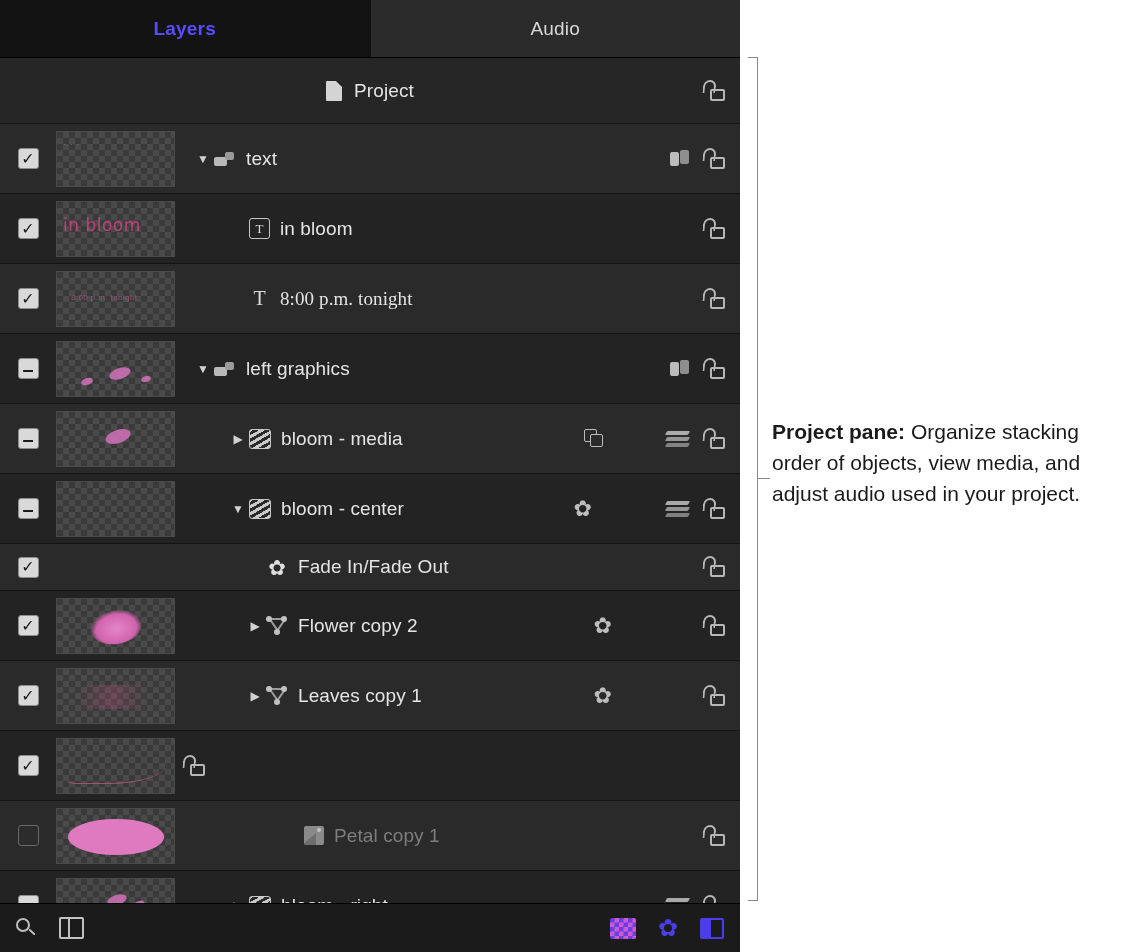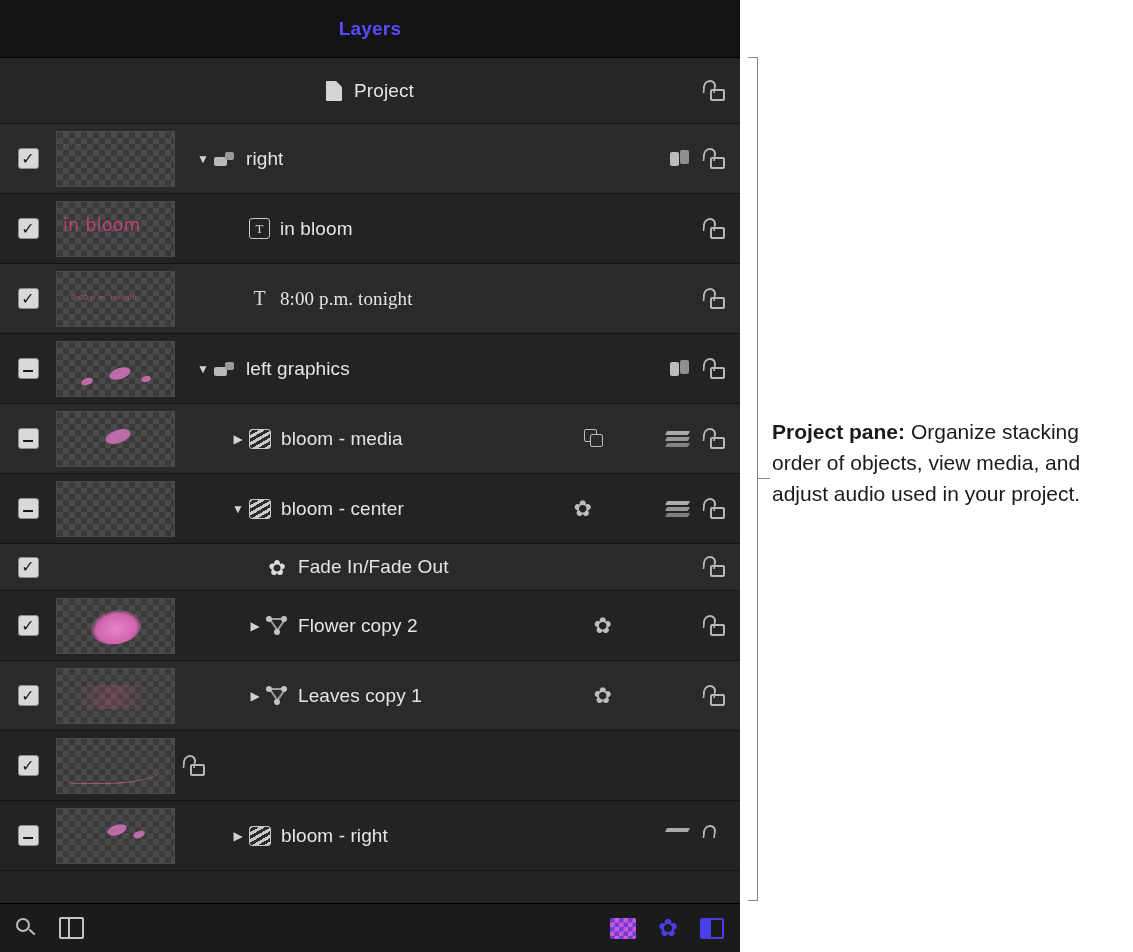--- a/index.html
+++ b/index.html
@@ -554,20 +554,23 @@
 </style>
 </head>
 <body>
 
 <div id="pane">
 
   <div class="tabbar">
     <div class="tab active">
       <span>Layers</span>
     </div>
+    <div class="tab">
+      <span>Audio</span>
+    </div>
   </div>
 
   <div class="list">
 
     <div class="row project-row">
       <div style="display:flex;align-items:center;gap:12px;">
         <span class="i-doc"></span>
         <span class="name">Project</span>
       </div>
       <div class="right-cell" style="position:absolute;right:0;top:0;height:100%;">
@@ -588,21 +591,21 @@
         <div class="thumb">
             <span class="art art-dots">· · ·</span>
           </div>
       </div>
       <div class="label-cell indent-1">
         <span class="disc">▼</span>
         <span class="ico i-group">
             <i class="a"></i>
             <i class="b"></i>
           </span>
-        <span class="name">right</span>
+        <span class="name">text</span>
       </div>
       <div class="right-cell">
         <span class="i-dupstack">
             <i class="p1"></i>
             <i class="p2"></i>
           </span>
         <span class="i-lock">
             <i class="shackle"></i>
             <i class="body"></i>
           </span>
@@ -853,20 +856,41 @@
           </div>
       </div>
       <div class="right-cell">
         <span class="i-lock">
             <i class="shackle"></i>
             <i class="body"></i>
           </span>
       </div>
     </div>
 
+    <div class="row">
+      <div class="cb-cell">
+        <span class="cbox empty"></span>
+      </div>
+      <div class="thumb-cell">
+        <div class="thumb">
+            <span class="art petal-lg"></span>
+          </div>
+      </div>
+      <div class="label-cell indent-4">
+        <span class="disc blank">▶</span>
+        <span class="ico i-image"></span>
+        <span class="name dim">Petal copy 1</span>
+      </div>
+      <div class="right-cell">
+        <span class="i-lock">
+            <i class="shackle"></i>
+            <i class="body"></i>
+          </span>
+      </div>
+    </div>
 
     <div class="row alt">
       <div class="cb-cell">
         <span class="cbox dash">
             <span class="mark">–</span>
           </span>
       </div>
       <div class="thumb-cell">
         <div class="thumb">
           <span class="art petal-sm" style="left:50px;top:16px;width:20px;height:10px;"></span>

